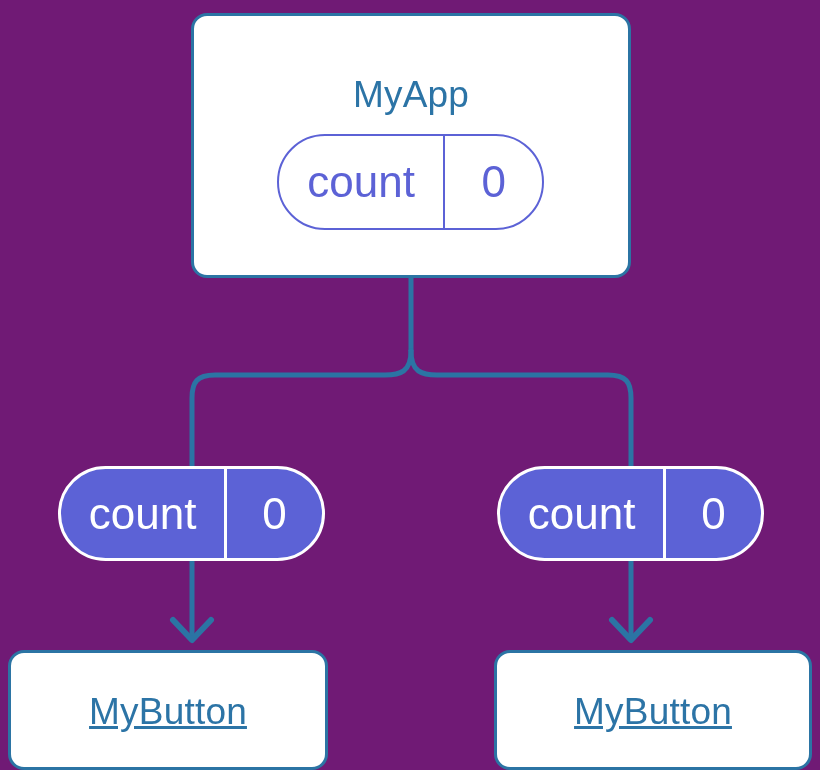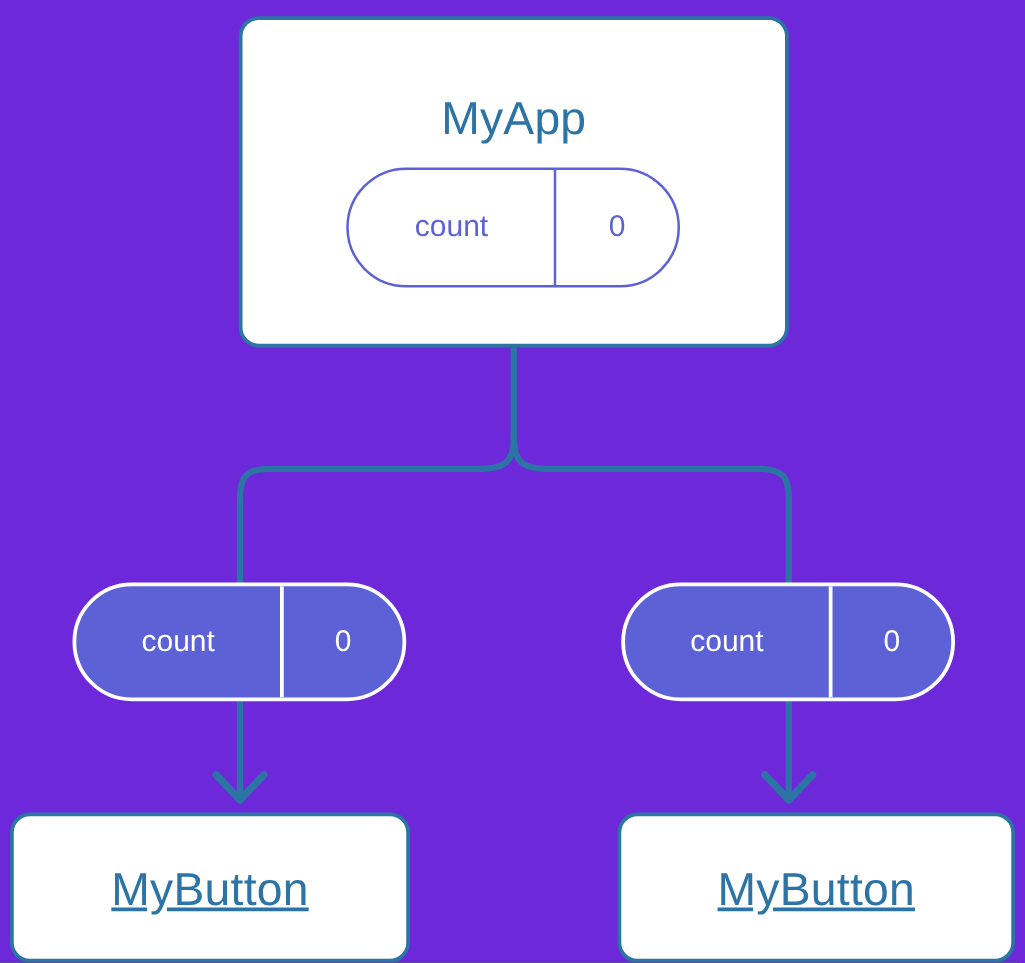--- a/index.html
+++ b/index.html
@@ -7,21 +7,21 @@
     padding: 0;
     background: #4b6670;
   }
   body {
     font-family: "Liberation Sans", "DejaVu Sans", sans-serif;
   }
   #canvas {
     position: relative;
     width: 820px;
     height: 770px;
-    background: #6d28d9;
+    background: #701a75;
     overflow: hidden;
   }
   #wires {
     position: absolute;
     left: 0;
     top: 0;
     width: 820px;
     height: 770px;
     pointer-events: none;
   }
@@ -59,21 +59,21 @@
     box-sizing: border-box;
     display: flex;
     align-items: stretch;
     border-radius: 999px;
     overflow: hidden;
   }
   .pill .cell {
     display: flex;
     align-items: center;
     justify-content: center;
-    font-size: 24px;
+    font-size: 44px;
     font-weight: 400;
     line-height: 1;
   }
   .pill .cell-key { flex: 0 0 62.5%; }
   .pill .cell-val { flex: 1 1 auto; }
 
   
   .pill.hollow {
     background: #ffffff;
     border: 2px solid #5c62d6;

